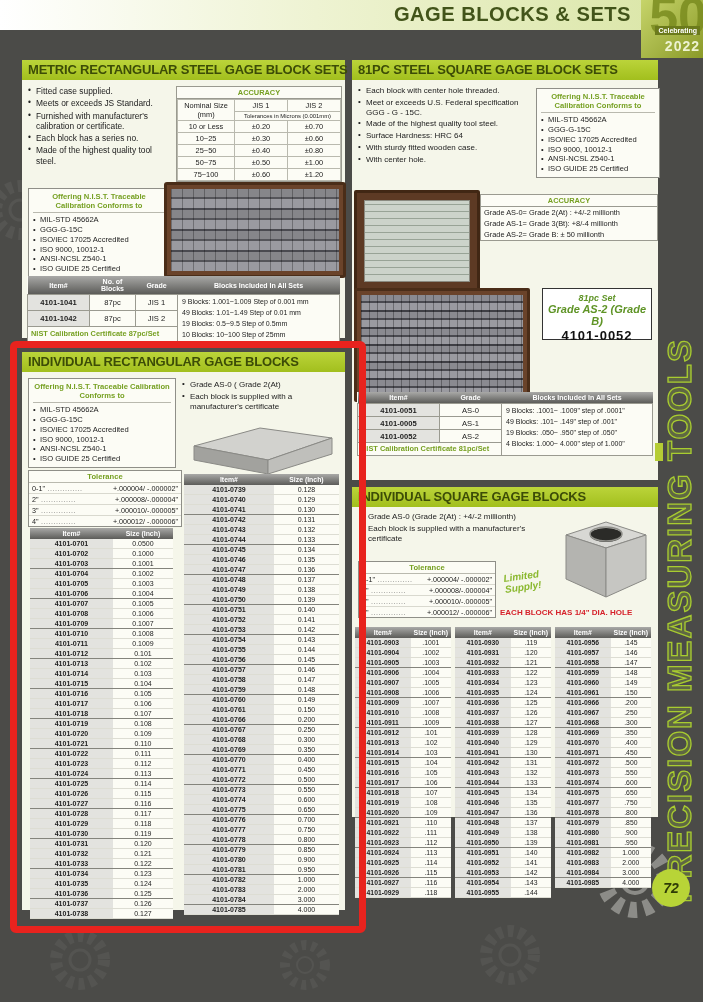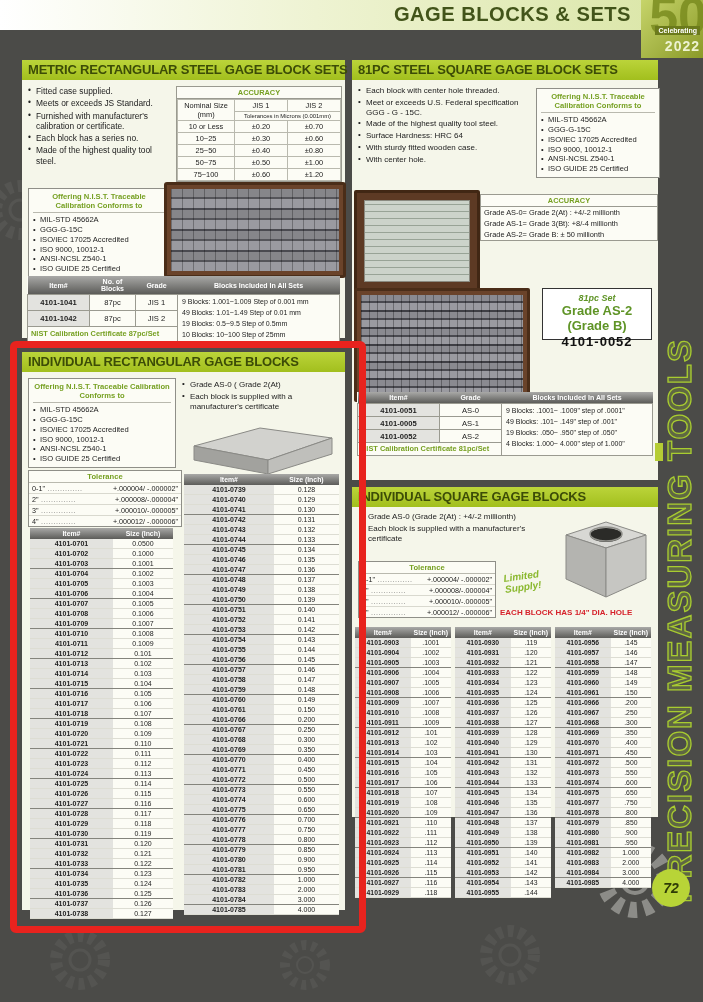--- a/index.html
+++ b/index.html
@@ -73,21 +73,21 @@
   .acc td,.acc th{border:1px solid #b9b9ae;text-align:center;color:#222;padding:1px 2px;font-weight:normal;}
   .acc .sub{font-size:5.9px;}
   
   .acc2{position:absolute;border:1px solid #9a9a90;background:#fcfcf5;font-size:7.4px;}
   .acc2 .cap{color:#76a022;font-weight:bold;text-align:center;border-bottom:1px solid #9a9a90;padding:1px 0;}
   .acc2 .ln{padding:1px 3px;color:#222;white-space:nowrap;}
 
   
   .badge{position:absolute;background:#fff;border:1px solid #333;text-align:center;padding-top:4px;}
   .badge .b1{color:#5f9426;font-weight:bold;font-style:italic;font-size:9px;}
-  .badge .b2{color:#5f9426;font-weight:bold;font-size:13px;}
+  .badge .b2{color:#5f9426;font-weight:bold;font-style:italic;font-size:11px;}
   .badge .b3{color:#111;font-weight:bold;font-size:13px;letter-spacing:1px;margin-top:1px;}
 
   
   .photo{position:absolute;}
   .case1{background:#6a432a;border:3px solid #4a2d18;border-radius:3px;}
   .case1 .inner{position:absolute;inset:4px;background:#7b4f2f;
       background-image:
         repeating-linear-gradient(90deg,rgba(0,0,0,.28) 0 1px,transparent 1px 11px),
         repeating-linear-gradient(0deg,#9a9aa0 0 9px,#55555a 9px 11px,#86868a 11px 19px,#4a4a50 19px 21px);}
   .case2l{background:#5d3a24;border:3px solid #412714;border-radius:2px;}

